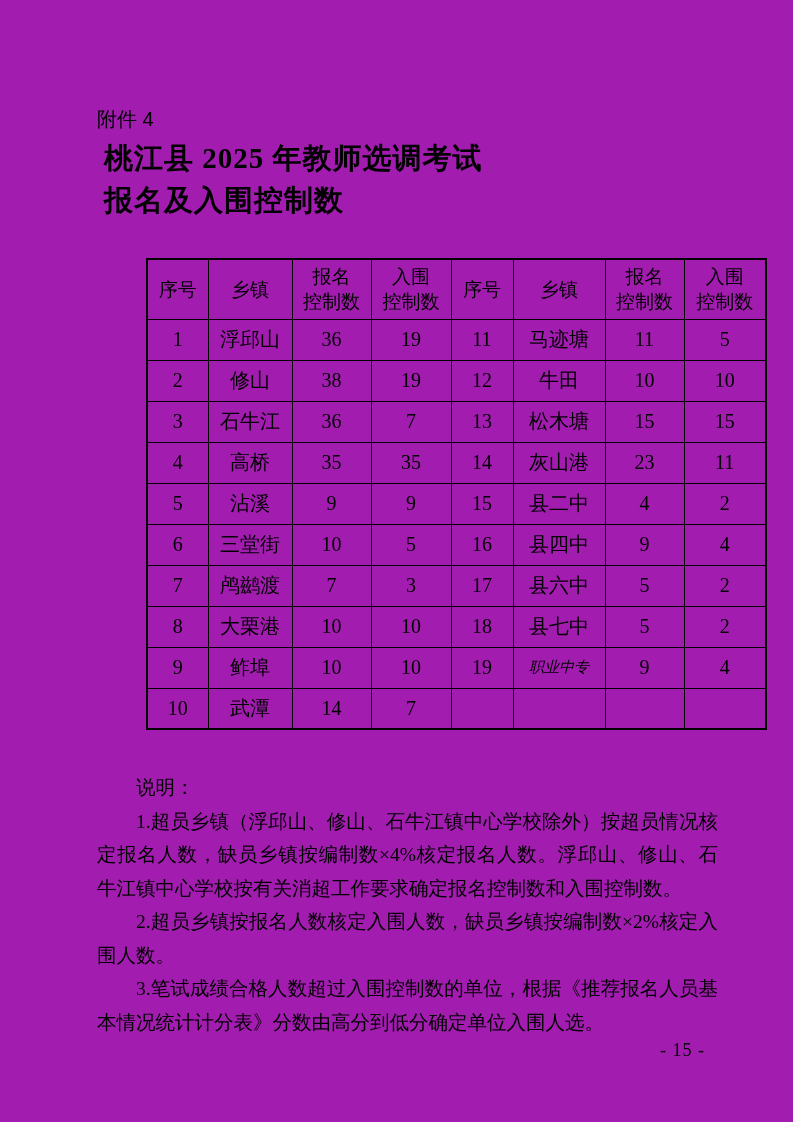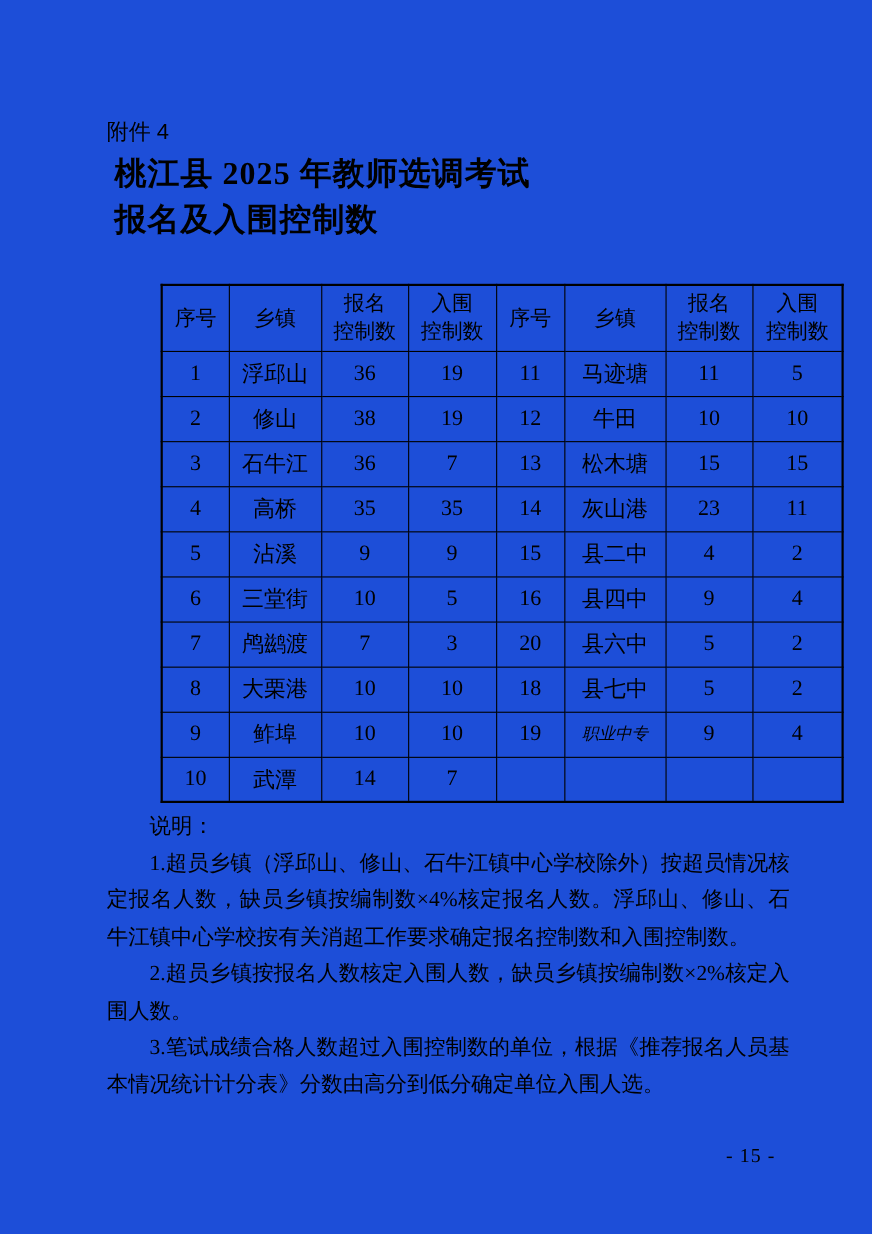--- a/index.html
+++ b/index.html
@@ -1,20 +1,20 @@
 <!DOCTYPE html>
 <html><head>
 <meta charset="utf-8">
 <style>
   html, body { margin: 0; padding: 0; background: #ffffff; }
   .page {
     position: relative;
     width: 793px;
     height: 1122px;
-    background: #1d4ed8;
+    background: #a21caf;
     color: #000000;
     font-family: "Liberation Serif", "DejaVu Serif", serif;
     overflow: hidden;
   }
   .attachment {
     position: absolute;
     left: 97px;
     top: 106px;
     font-size: 20px;
     font-family: "Liberation Sans", "DejaVu Sans", sans-serif;
@@ -58,21 +58,21 @@
   table.ctl-table td.small-text { font-size: 15px; font-style: italic; }
   .notes {
     position: absolute;
     left: 97px;
     top: 735px;
     width: 621px;
     font-size: 19.5px;
     line-height: 33.5px;
     text-align: justify;
   }
-  .notes .notes-heading { text-indent: 2em; }
+  .notes .notes-heading { text-indent: 2em; margin-top: 36px; }
   .notes p { margin: 0; text-indent: 2em; }
   .page-number {
     position: absolute;
     left: 660px;
     top: 1040px;
     font-size: 18px;
     letter-spacing: 1px;
     text-align: right;
   }
 </style>
@@ -170,21 +170,21 @@
           <td>16</td>
           <td>县四中</td>
           <td>9</td>
           <td>4</td>
         </tr>
         <tr>
           <td>7</td>
           <td>鸬鹚渡</td>
           <td>7</td>
           <td>3</td>
-          <td>20</td>
+          <td>17</td>
           <td>县六中</td>
           <td>5</td>
           <td>2</td>
         </tr>
         <tr>
           <td>8</td>
           <td>大栗港</td>
           <td>10</td>
           <td>10</td>
           <td>18</td>

